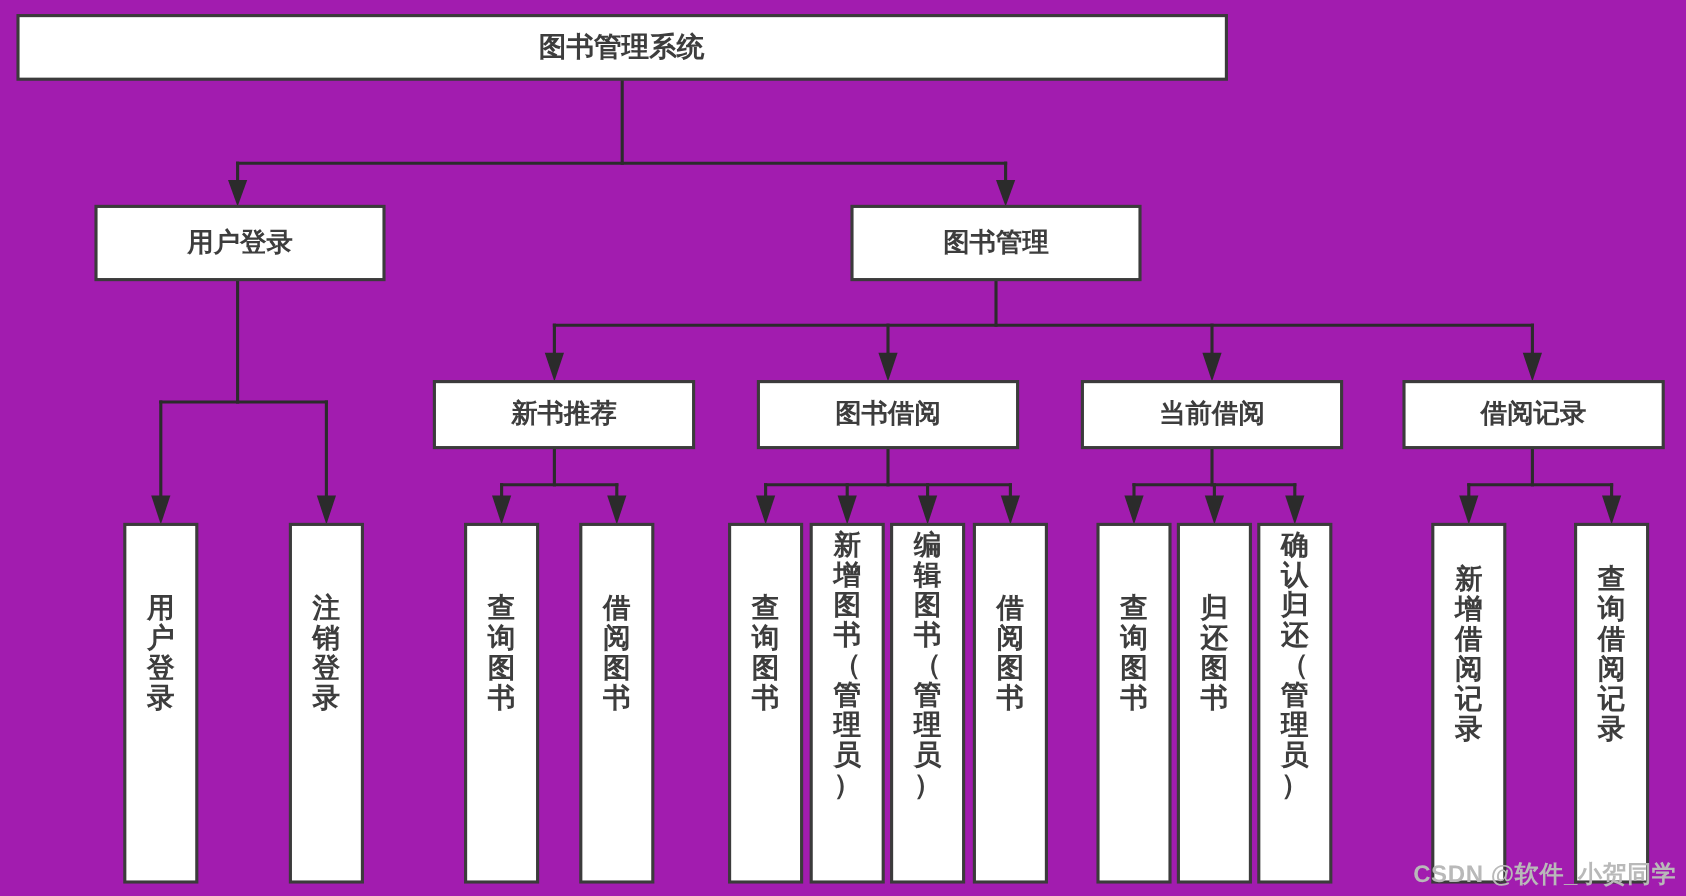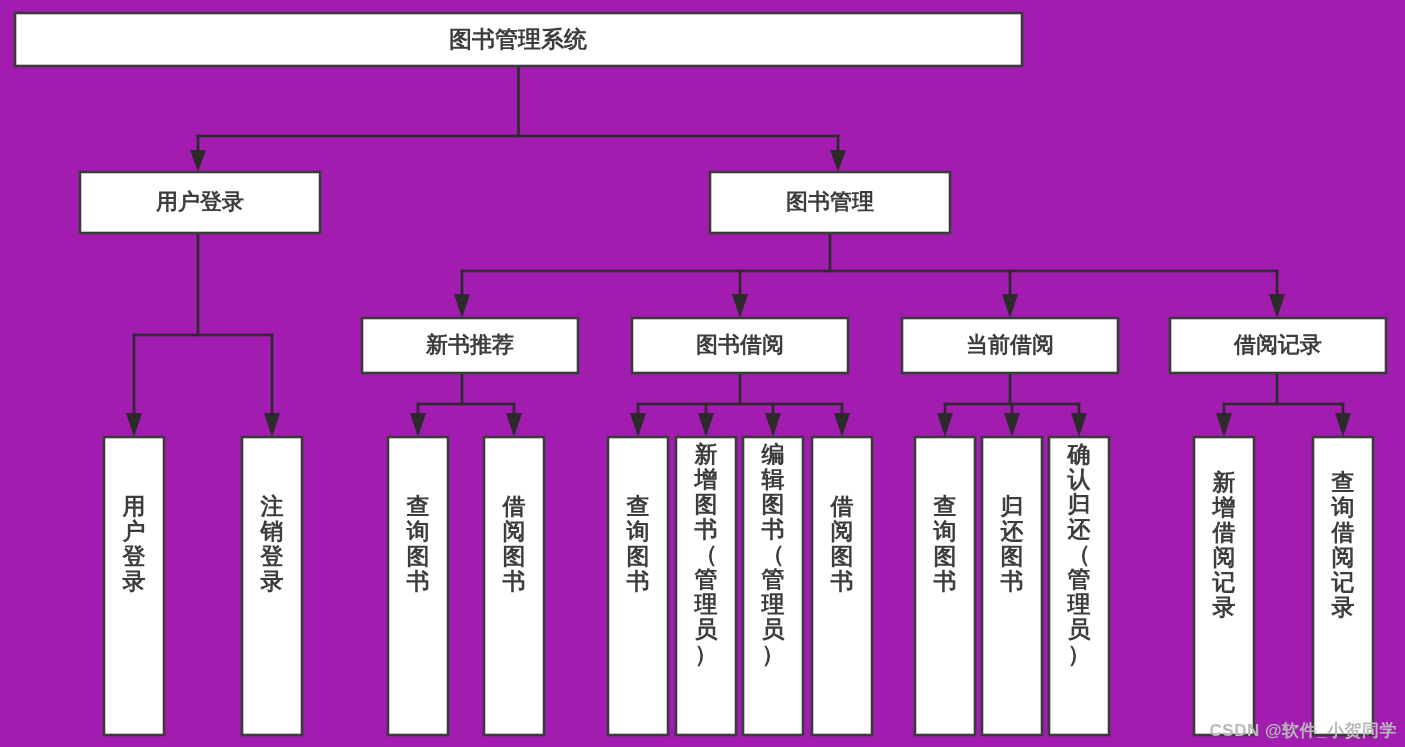--- a/index.html
+++ b/index.html
@@ -55,21 +55,21 @@
     fill: #3d3d3d;
     font-family: "Liberation Sans", "DejaVu Sans", sans-serif;
     font-size: 23px;
     text-anchor: middle;
   }
   .watermark {
     position: absolute;
     right: 8px;
     bottom: 5px;
     font-family: "Liberation Sans", "DejaVu Sans", sans-serif;
-    font-size: 17px;
+    font-size: 20px;
     color: #b9b9b9;
     letter-spacing: 0.5px;
     white-space: nowrap;
     user-select: none;
     margin-top: 47px;
   }
 </style>
 </head>
 <body>
 

